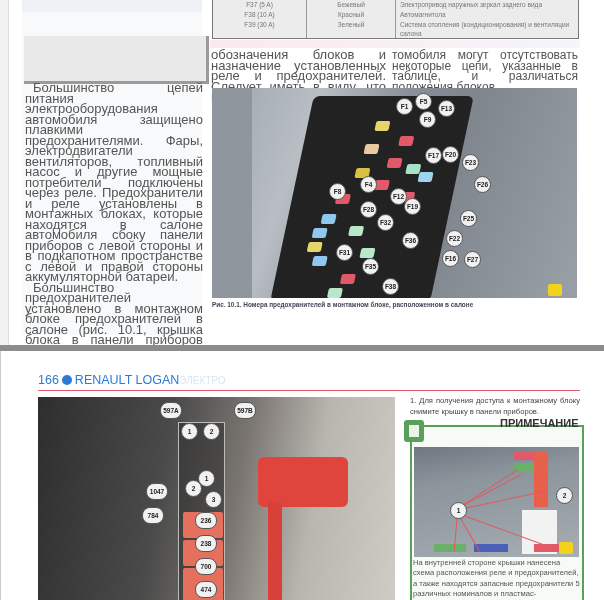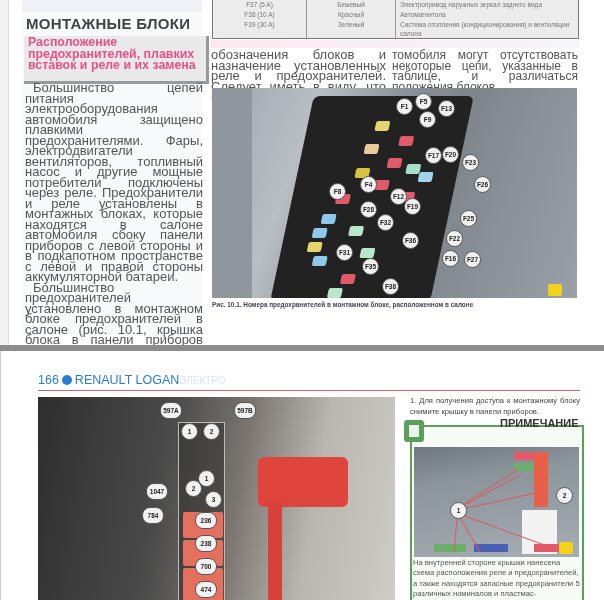--- a/index.html
+++ b/index.html
@@ -52,23 +52,21 @@
 </style>
 </head>
 <body>
 
 <div class="abs top-page">
   <div class="abs edge"></div>
   <div class="abs left-col">
     <div class="abs topband"></div>
   </div>
 
-  <div class="abs section-title">МОНТАЖНЫЕ БЛОКИ</div>
   <div class="abs sub-box"></div>
-  <div class="abs sub-title">Расположение предохранителей, плавких вставок и реле и их замена</div>
 
   <div class="abs body-text p1">
     <div style="text-indent:8px">Большинство цепей питания электрооборудования автомобиля защищено плавкими предохранителями. Фары, электродвигатели вентиляторов, топливный насос и другие мощные потребители подключены через реле. Предохранители и реле установлены в монтажных блоках, которые находятся в салоне автомобиля сбоку панели приборов с левой стороны и в подкапотном пространстве с левой и правой стороны аккумуляторной батареи.</div>
     <div style="text-indent:8px">Большинство предохранителей установлено в монтажном блоке предохранителей в салоне (рис. 10.1, крышка блока в панели приборов снята), расположенном в левом торце панели приборов под пластиковой крышкой. Цепи, защищаемые предохранителями (показаны на фото), приведены в табл. 17.0.</div>
   </div>
 
   <div class="abs table-box">
     <table class="tbl">
       <tbody>
           <tr>

